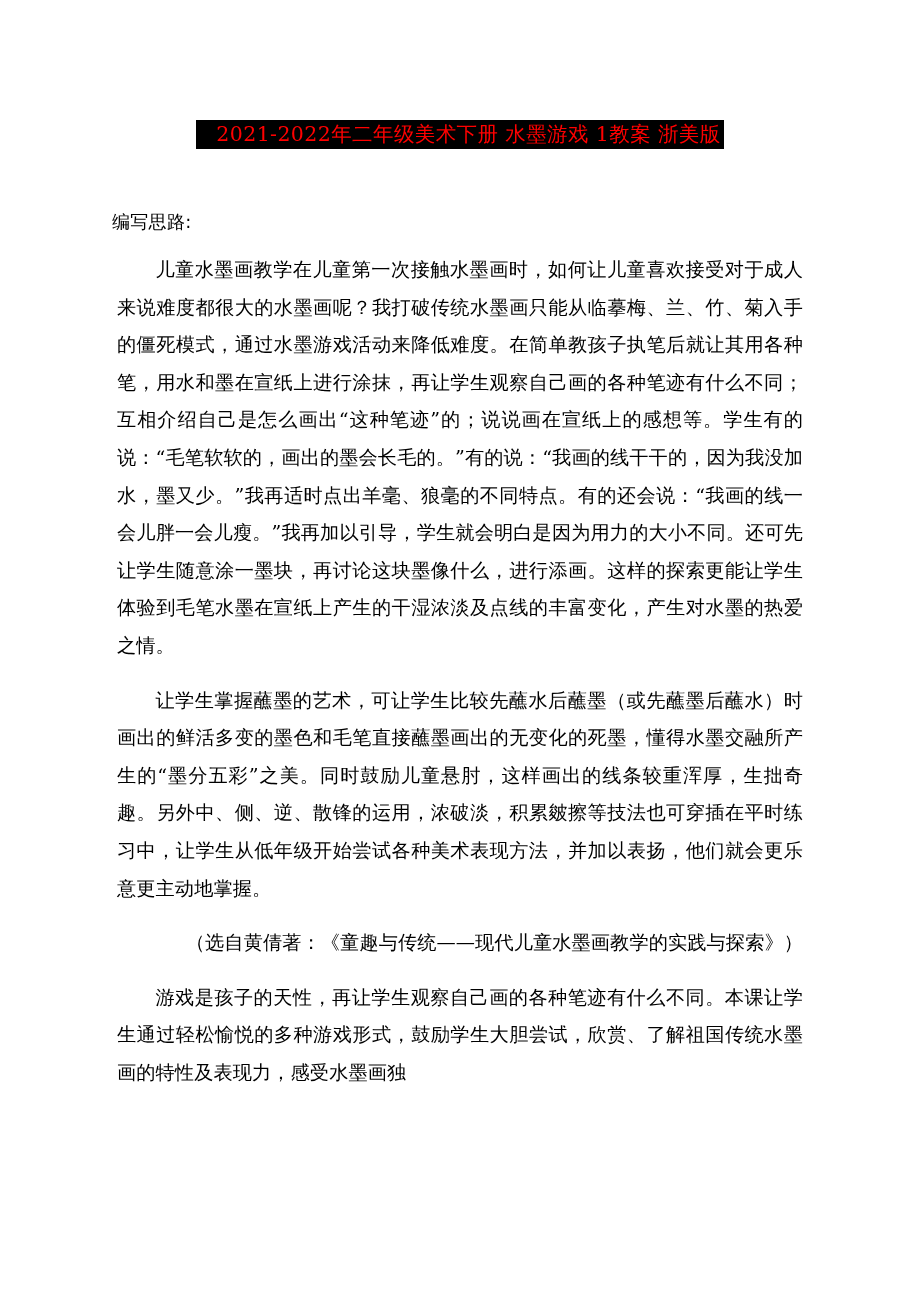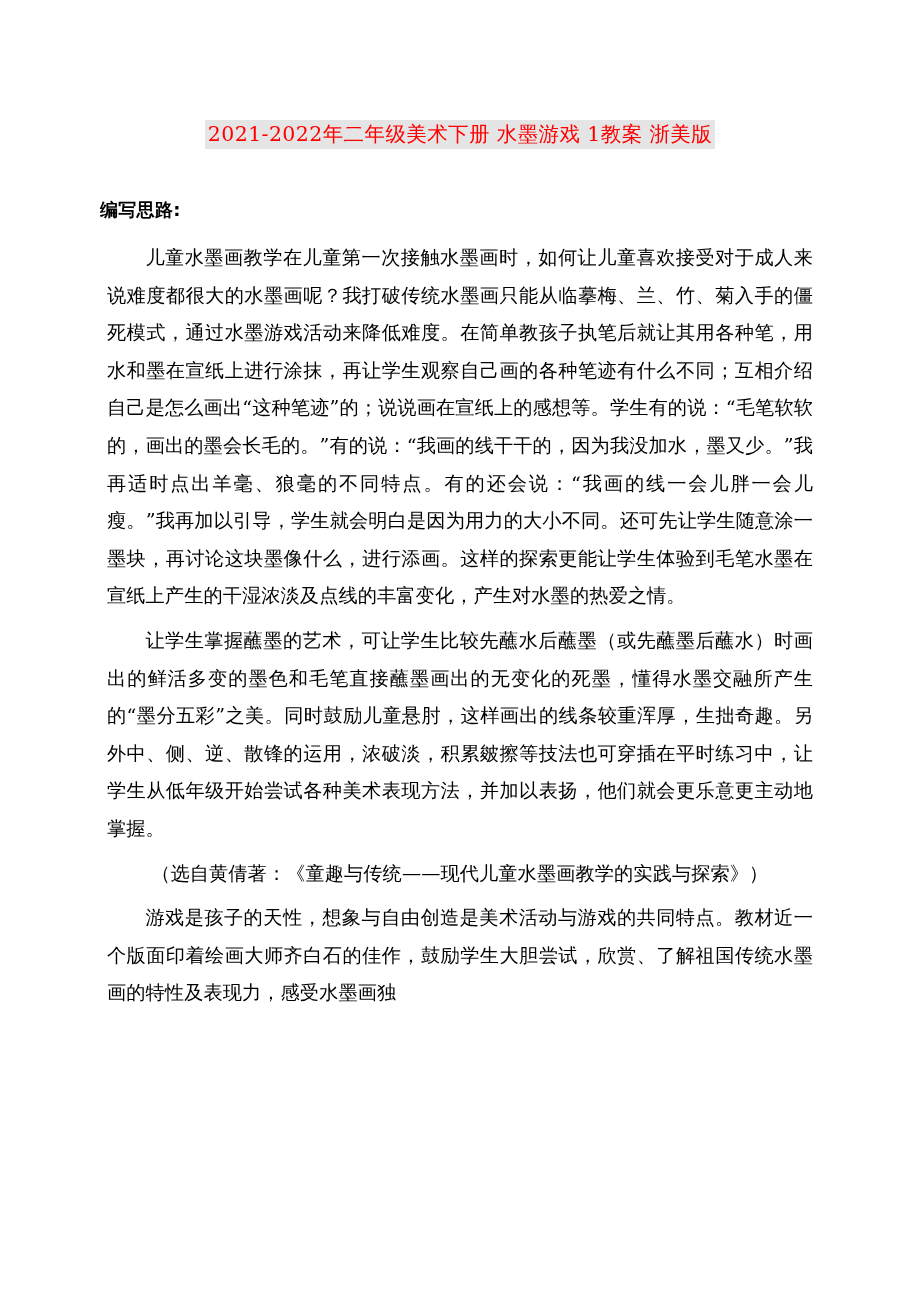--- a/index.html
+++ b/index.html
@@ -32,66 +32,66 @@
     padding: 0;
     text-align: center;
     font-size: 20.5px;
     font-weight: normal;
     line-height: 32px;
     padding-top: 118px;
     white-space: nowrap;
   }
   .doc-title .hl {
     color: #ff0000;
-    background: #e5e5e5;
-    padding: 2px 3px 3px 3px;
+    background: #000000;
+    padding: 2px 3px 3px 20px;
     letter-spacing: 0.4px;
   }
   .section-heading {
-    margin: 0;
+    margin: 12px;
     padding: 0;
     font-size: 18px;
-    font-weight: bold;
+    font-weight: normal;
     line-height: 30px;
     padding-top: 45px;
     letter-spacing: 0.3px;
     font-family: "DejaVu Sans", "Liberation Sans", sans-serif;
   }
   .para {
-    margin: 7px;
+    margin: 17px;
     padding: 0;
     font-size: 19.2px;
     line-height: 37.6px;
     text-align: justify;
     text-justify: inter-ideograph;
     text-indent: 2em;
     letter-spacing: 0.1px;
   }
   .para.first {
     margin-top: 14px;
   }
   .para.cite {
     text-indent: 2.3em;
-    text-align: left;
+    text-align: right;
   }
 </style>
 </head>
 <body>
 
 <div class="page">
   <div class="doc-body">
 
     <h1 class="doc-title"><span class="hl">2021-2022年二年级美术下册 水墨游戏 1教案 浙美版</span></h1>
 
     <h2 class="section-heading">编写思路:</h2>
 
     <p class="para first">儿童水墨画教学在儿童第一次接触水墨画时，如何让儿童喜欢接受对于成人来说难度都很大的水墨画呢？我打破传统水墨画只能从临摹梅、兰、竹、菊入手的僵死模式，通过水墨游戏活动来降低难度。在简单教孩子执笔后就让其用各种笔，用水和墨在宣纸上进行涂抹，再让学生观察自己画的各种笔迹有什么不同；互相介绍自己是怎么画出“这种笔迹”的；说说画在宣纸上的感想等。学生有的说：“毛笔软软的，画出的墨会长毛的。”有的说：“我画的线干干的，因为我没加水，墨又少。”我再适时点出羊毫、狼毫的不同特点。有的还会说：“我画的线一会儿胖一会儿瘦。”我再加以引导，学生就会明白是因为用力的大小不同。还可先让学生随意涂一墨块，再讨论这块墨像什么，进行添画。这样的探索更能让学生体验到毛笔水墨在宣纸上产生的干湿浓淡及点线的丰富变化，产生对水墨的热爱之情。</p>
 
     <p class="para">让学生掌握蘸墨的艺术，可让学生比较先蘸水后蘸墨（或先蘸墨后蘸水）时画出的鲜活多变的墨色和毛笔直接蘸墨画出的无变化的死墨，懂得水墨交融所产生的“墨分五彩”之美。同时鼓励儿童悬肘，这样画出的线条较重浑厚，生拙奇趣。另外中、侧、逆、散锋的运用，浓破淡，积累皴擦等技法也可穿插在平时练习中，让学生从低年级开始尝试各种美术表现方法，并加以表扬，他们就会更乐意更主动地掌握。</p>
 
     <p class="para cite">（选自黄倩著：《童趣与传统——现代儿童水墨画教学的实践与探索》）</p>
 
 
 
-    <p class="para">游戏是孩子的天性，想象与自由创造是美术活动与游戏的共同特点。教材近一个版面印着绘画大师齐白石的佳作，鼓励学生大胆尝试，欣赏、了解祖国传统水墨画的特性及表现力，感受水墨画独</p>
+    <p class="para">游戏是孩子的天性，再让学生观察自己画的各种笔迹有什么不同。本课让学生通过轻松愉悦的多种游戏形式，鼓励学生大胆尝试，欣赏、了解祖国传统水墨画的特性及表现力，感受水墨画独</p>
 
   </div>
 </div>
 
 </body></html>

